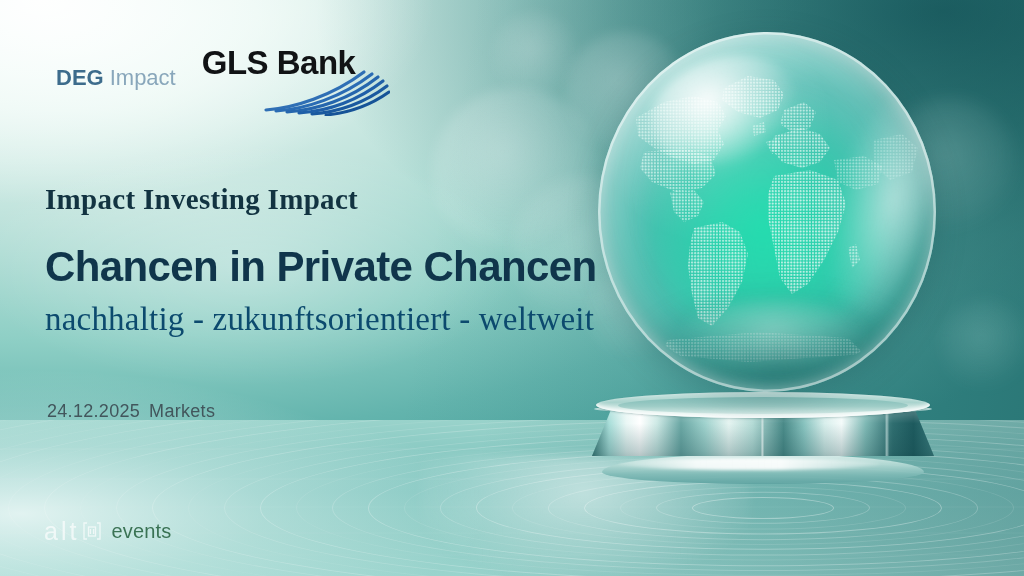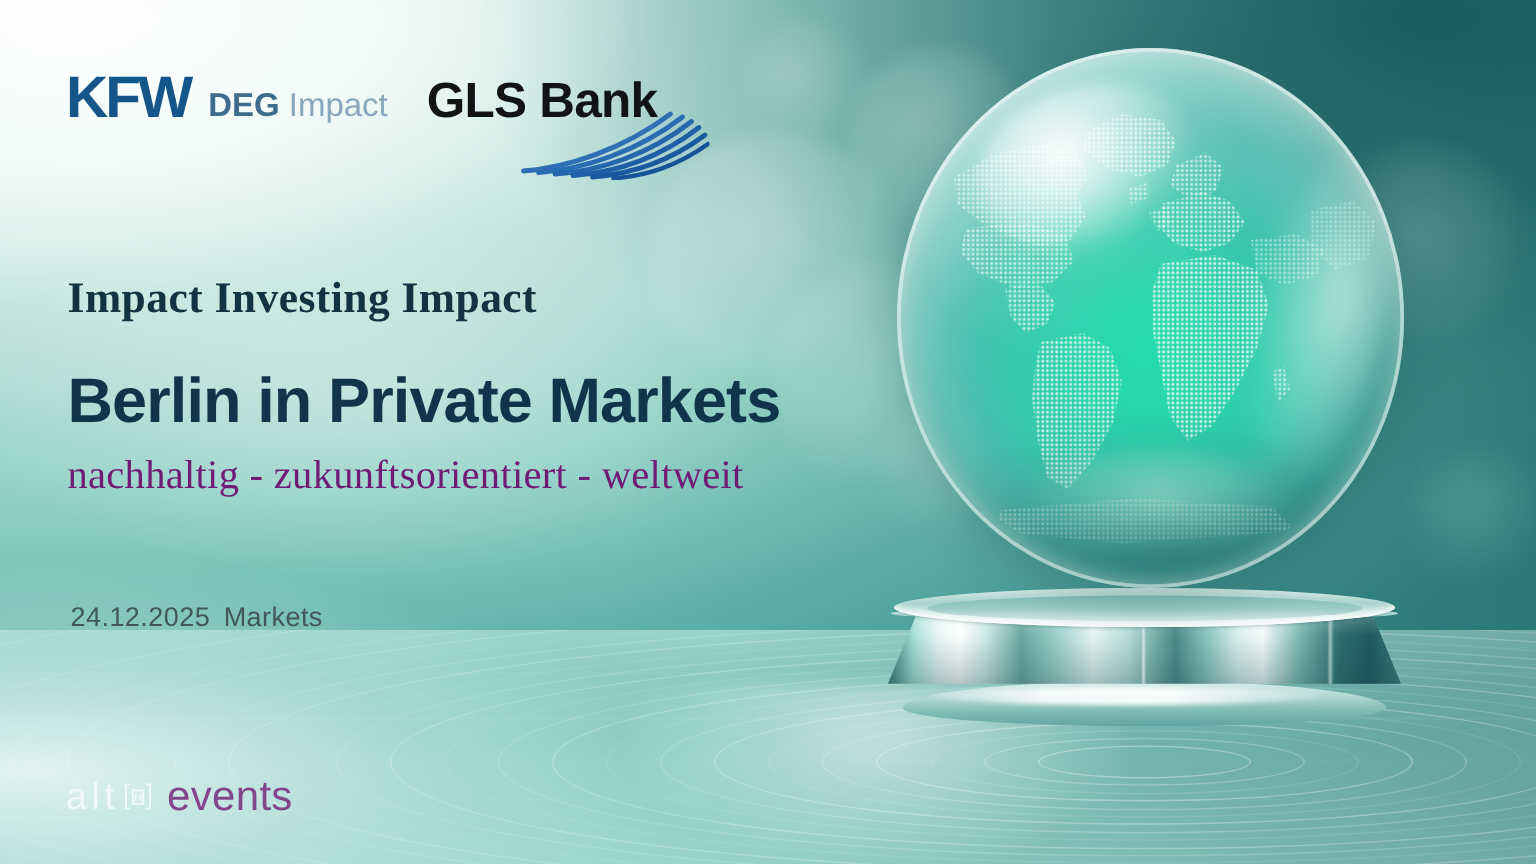--- a/index.html
+++ b/index.html
@@ -184,42 +184,42 @@
     font-family:"Liberation Sans", sans-serif;
     font-weight:700;font-size:39px;letter-spacing:-2px;line-height:1;
     color:#14568a;
   }
   .deg{
     font-family:"Liberation Sans", sans-serif;
     font-weight:600;font-size:22px;line-height:1;color:#3d6c8c;
     margin-left:12px;margin-bottom:4px;
   }
   .impact-word{color:#89a7bb;font-weight:400;}
-  .gls-block{position:relative;margin-left:26px;margin-bottom:2px;}
+  .gls-block{position:relative;margin-left:26px;margin-bottom:14px;}
   .gls{
     font-family:"Liberation Sans", sans-serif;
     font-weight:700;font-size:33px;line-height:1;color:#111315;letter-spacing:-.5px;
   }
   .gls-swoosh{position:absolute;left:58px;top:18px;width:130px;height:52px;}
 
   
   .eyebrow{
     position:absolute;left:45px;top:183px;
     font-family:"Liberation Serif", serif;font-weight:700;font-size:29px;
     color:#123341;letter-spacing:.3px;
   }
   .headline{
     position:absolute;left:45px;top:245px;
     font-family:"Liberation Sans", sans-serif;font-weight:700;font-size:42px;
     color:#10354b;letter-spacing:-.6px;line-height:1.05;
   }
   .tagline{
     position:absolute;left:45px;top:301px;
-    font-family:"Liberation Serif", serif;font-weight:400;font-size:27px;
-    color:#701a75;letter-spacing:.2px;
+    font-family:"Liberation Serif", serif;font-weight:400;font-size:33px;
+    color:#0c4a6e;letter-spacing:.2px;
   }
   .datecity{
     position:absolute;left:47px;top:401px;
     font-family:"Liberation Sans", sans-serif;font-weight:400;font-size:18px;
     color:#42565c;letter-spacing:.3px;
   }
   .datecity .city{margin-left:9px;}
 
   
   .altii{
@@ -230,21 +230,21 @@
   .altii-alt{
     font-family:"Liberation Sans", sans-serif;
     font-size:25px;font-weight:300;color:#ffffff;letter-spacing:3px;
     opacity:.78;
   }
   .altii-mark{
     width:20px;height:18px;position:relative;margin:0 2px 0 0;
   }
   .altii-events{
     font-family:"Liberation Sans", sans-serif;
-    font-size:28px;font-weight:400;color:#701a75;letter-spacing:.2px;
+    font-size:20px;font-weight:400;color:#14532d;letter-spacing:.2px;
     opacity:.92;margin-left:4px;
   }
 </style>
 </head>
 <body>
 
 <div id="stage">
 
   <div class="bg-base"></div>
   <div class="bg-topright"></div>
@@ -366,42 +366,41 @@
       <div class="globe-hl-main"></div>
       <div class="globe-hl-edge"></div>
       <div class="globe-hl-bottom"></div>
       <div class="globe-arc"></div>
     </div>
     <div class="globe-rim"></div>
   </div>
 
   <div class="logos">
     <div style="display:flex;align-items:flex-end;">
-      <span class="kfw">KFW</span>
       <span class="deg"><span>DEG</span><span class="impact-word" style="margin-left:6px;">Impact</span></span>
     </div>
     <div class="gls-block">
       <span class="gls">GLS Bank</span>
       <span class="gls-swoosh">
         <svg viewBox="0 0 130 52" width="130" height="52" aria-hidden="true">
           <g fill="none" stroke-linecap="round">
             <path d="M6 46 C34 44 72 32 104 8" stroke="#2f6fb5" stroke-width="3.2"></path>
             <path d="M16 47 C46 45 82 33 112 10" stroke="#2a6cb4" stroke-width="3.2"></path>
             <path d="M27 48 C57 46 90 35 118 13" stroke="#2566ad" stroke-width="3.2"></path>
             <path d="M39 49 C68 47 97 37 123 17" stroke="#1f5fa8" stroke-width="3.2"></path>
             <path d="M52 50 C78 48 103 40 127 22" stroke="#1a599f" stroke-width="3.2"></path>
             <path d="M66 51 C88 49 108 43 129 28" stroke="#165397" stroke-width="3.0"></path>
           </g>
         </svg>
       </span>
     </div>
   </div>
 
   <div class="eyebrow">Impact Investing Impact</div>
-  <div class="headline">Berlin in Private Markets</div>
+  <div class="headline">Chancen in Private Chancen</div>
   <div class="tagline">nachhaltig - zukunftsorientiert - weltweit</div>
   <div class="datecity">
     <span>24.12.2025</span><span class="city">Markets</span>
   </div>
 
   <div class="altii">
     <span class="altii-alt">alt</span>
     <span class="altii-mark">
       <svg viewBox="0 0 20 18" width="20" height="18" aria-hidden="true">
         <g fill="none" stroke="#ffffff" stroke-width="1.3" opacity="0.8">

